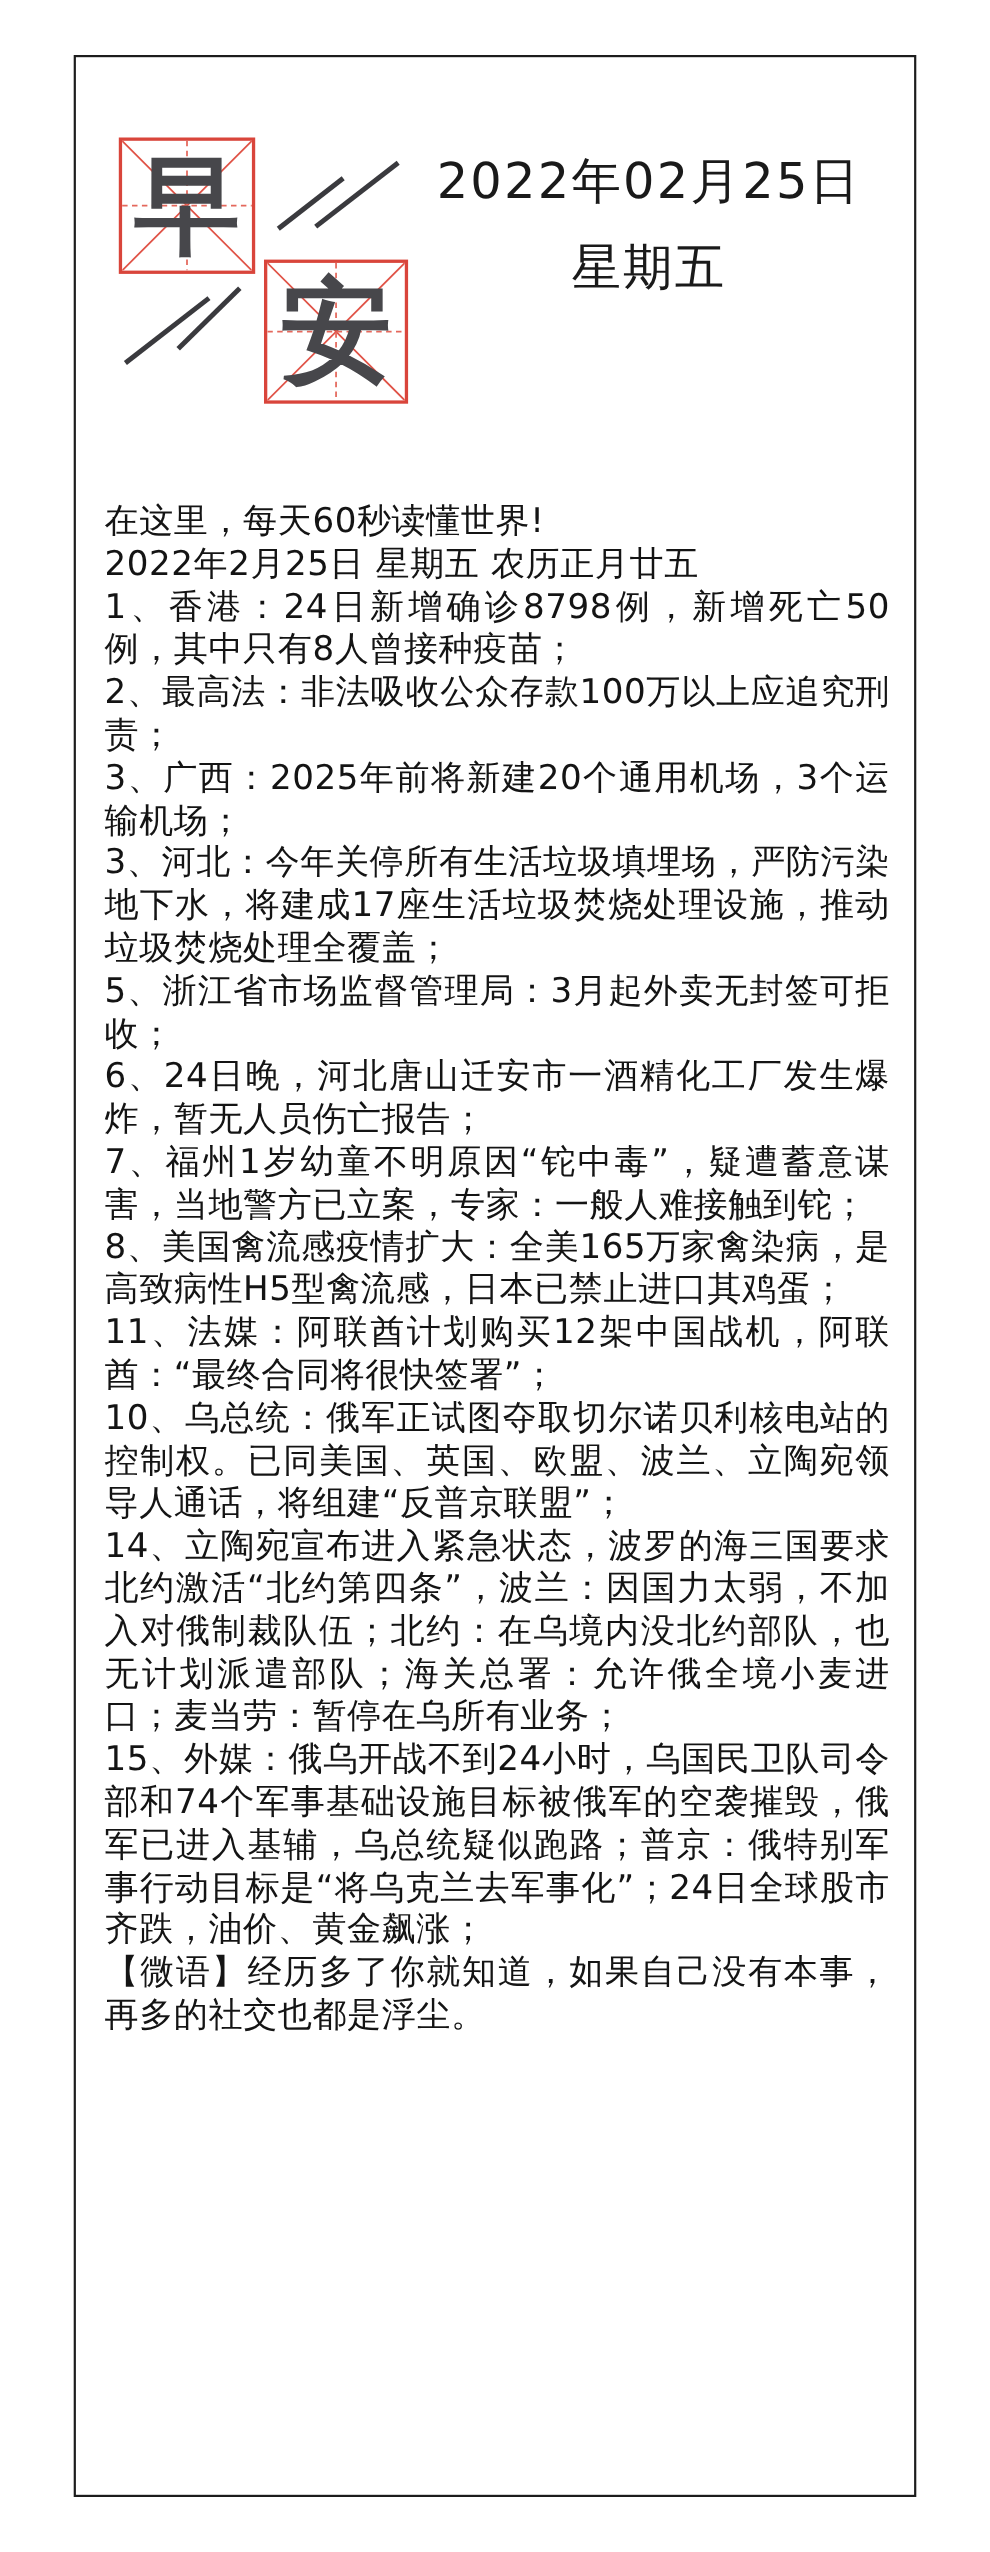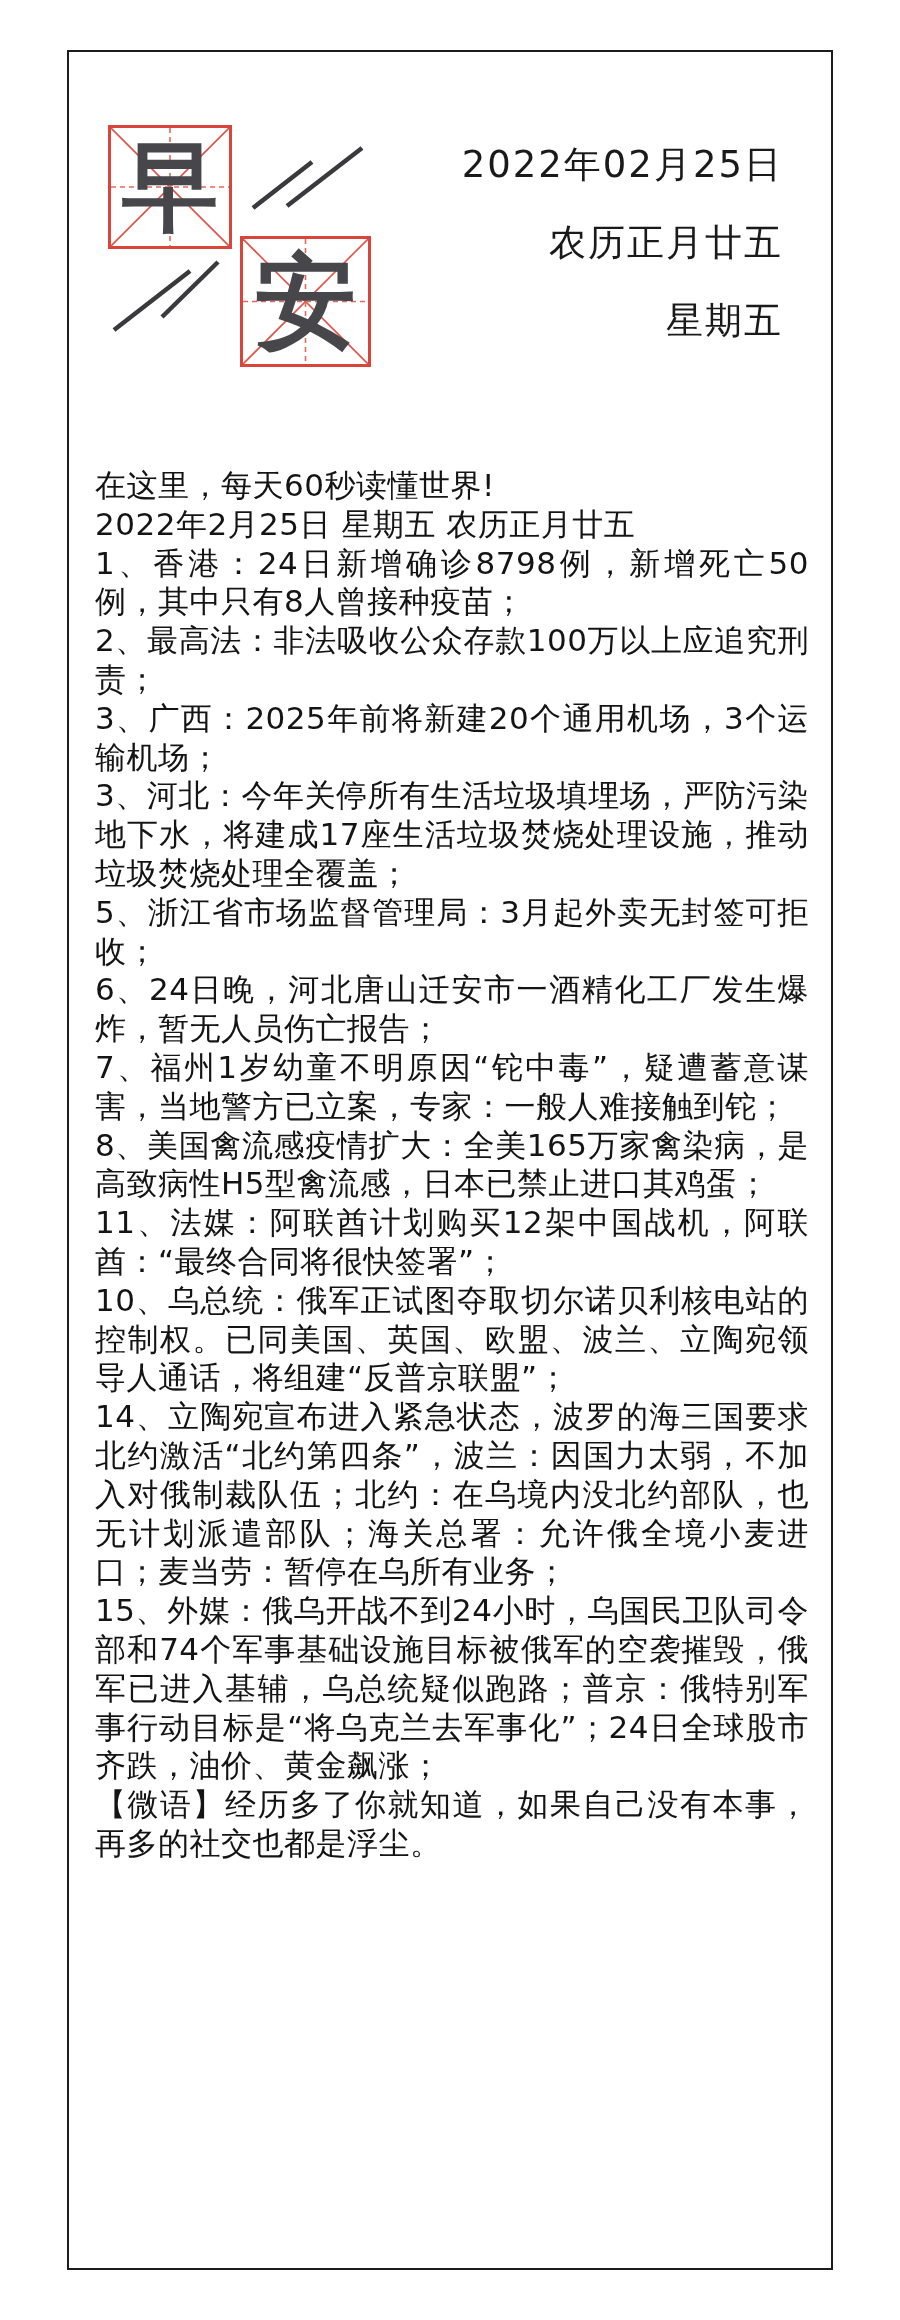--- a/index.html
+++ b/index.html
@@ -62,38 +62,37 @@
   svg.slashes { position: absolute; }
   svg.slashes line {
     stroke: #3a3a3e;
     stroke-width: 4.5;
     stroke-linecap: butt;
   }
   .datebox {
     position: absolute;
     top: 126px;
     right: 117px;
-    text-align: right;
-    font-size: 37px;
+    text-align: center;
+    font-size: 45px;
     line-height: 78px;
     color: #1a1a1a;
     letter-spacing: 2px;
     white-space: nowrap;
   }
   .bodytext {
     position: absolute;
     left: 95px;
     top: 455px;
     width: 714px;
     font-size: 31px;
     line-height: 38.8px;
     color: #141414;
     text-align: justify;
     letter-spacing: 0.5px;
-    margin-top: 11px;
   }
   .bodytext p {
     margin: 0;
     padding: 0;
   }
 </style>
 </head>
 <body>
 
 <div class="canvas">
@@ -125,21 +124,20 @@
     <line x1="42" y1="64" x2="117" y2="6"></line>
   </svg>
 
   <svg class="slashes" style="left:105px; top:255px;" width="120" height="82" viewBox="0 0 120 82">
     <line x1="9" y1="75" x2="85" y2="16"></line>
     <line x1="57" y1="62" x2="113" y2="7"></line>
   </svg>
 
   <div class="datebox">
     <div>2022年02月25日</div>
-    <div>农历正月廿五</div>
     <div>星期五</div>
   </div>
 
   <div class="bodytext">
     <p>在这里，每天60秒读懂世界!</p>
     <p>2022年2月25日 星期五 农历正月廿五</p>
     <p>1、香港：24日新增确诊8798例，新增死亡50例，其中只有8人曾接种疫苗；</p>
     <p>2、最高法：非法吸收公众存款100万以上应追究刑责；</p>
     <p>3、广西：2025年前将新建20个通用机场，3个运输机场；</p>
     <p>3、河北：今年关停所有生活垃圾填埋场，严防污染地下水，将建成17座生活垃圾焚烧处理设施，推动垃圾焚烧处理全覆盖；</p>

